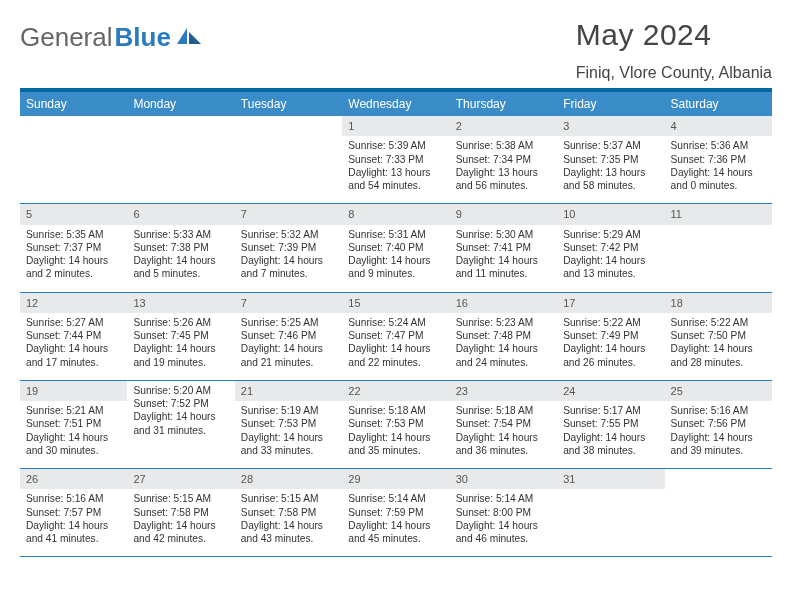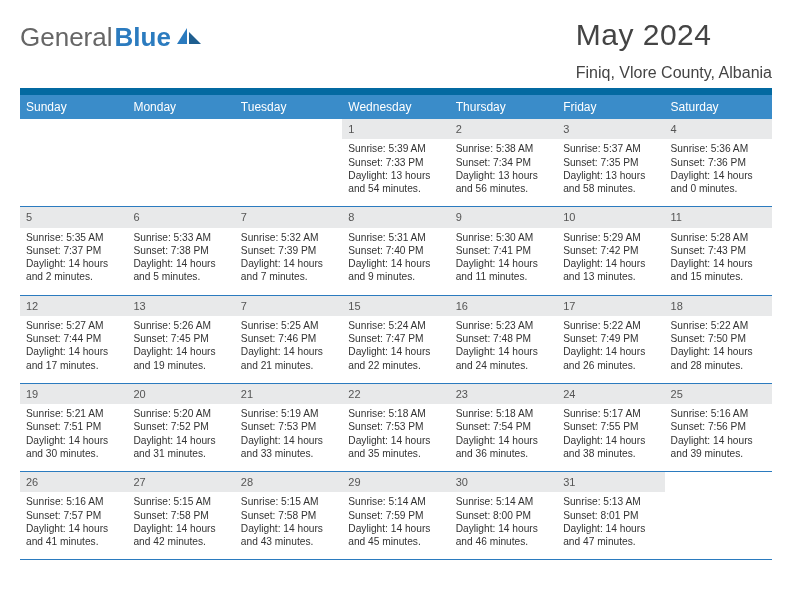--- a/index.html
+++ b/index.html
@@ -40,21 +40,21 @@
     color: #444;
     letter-spacing: 0.5px;
   }
   .location {
     font-size: 16px;
     color: #444;
     margin-top: 12px;
   }
   .calendar {
     width: 100%;
-    border-top: 7px solid #0369a1;
+    border-top: 4px solid #0369a1;
   }
   .daynames {
     display: grid;
     grid-template-columns: repeat(7, 1fr);
     background: #3a8cc9;
     color: #fff;
   }
   .dayname {
     padding: 5px 6px;
     font-size: 12px;
@@ -207,25 +207,20 @@
         <div class="cell">
           <div class="cell-num">10</div>
           <div class="cell-body">
             <div>Sunrise: 5:29 AM</div>
             <div>Sunset: 7:42 PM</div>
             <div>Daylight: 14 hours and 13 minutes.</div>
           </div>
         </div>
         <div class="cell">
           <div class="cell-num">11</div>
-          <div class="cell-body">
-            <div>Sunrise: 5:28 AM</div>
-            <div>Sunset: 7:43 PM</div>
-            <div>Daylight: 14 hours and 15 minutes.</div>
-          </div>
         </div>
       </div>
       <div class="week">
         <div class="cell">
           <div class="cell-num">12</div>
           <div class="cell-body">
             <div>Sunrise: 5:27 AM</div>
             <div>Sunset: 7:44 PM</div>
             <div>Daylight: 14 hours and 17 minutes.</div>
           </div>
@@ -282,21 +277,20 @@
       <div class="week">
         <div class="cell">
           <div class="cell-num">19</div>
           <div class="cell-body">
             <div>Sunrise: 5:21 AM</div>
             <div>Sunset: 7:51 PM</div>
             <div>Daylight: 14 hours and 30 minutes.</div>
           </div>
         </div>
         <div class="cell">
-          <div class="cell-num">20</div>
           <div class="cell-body">
             <div>Sunrise: 5:20 AM</div>
             <div>Sunset: 7:52 PM</div>
             <div>Daylight: 14 hours and 31 minutes.</div>
           </div>
         </div>
         <div class="cell">
           <div class="cell-num">21</div>
           <div class="cell-body">
             <div>Sunrise: 5:19 AM</div>
@@ -373,24 +367,19 @@
         <div class="cell">
           <div class="cell-num">30</div>
           <div class="cell-body">
             <div>Sunrise: 5:14 AM</div>
             <div>Sunset: 8:00 PM</div>
             <div>Daylight: 14 hours and 46 minutes.</div>
           </div>
         </div>
         <div class="cell">
           <div class="cell-num">31</div>
-          <div class="cell-body">
-            <div>Sunrise: 5:13 AM</div>
-            <div>Sunset: 8:01 PM</div>
-            <div>Daylight: 14 hours and 47 minutes.</div>
-          </div>
         </div>
         <div class="cell empty">
           <div class="cell-num">&nbsp;</div>
         </div>
       </div>
     </div>
 </div>
 
 </body></html>

